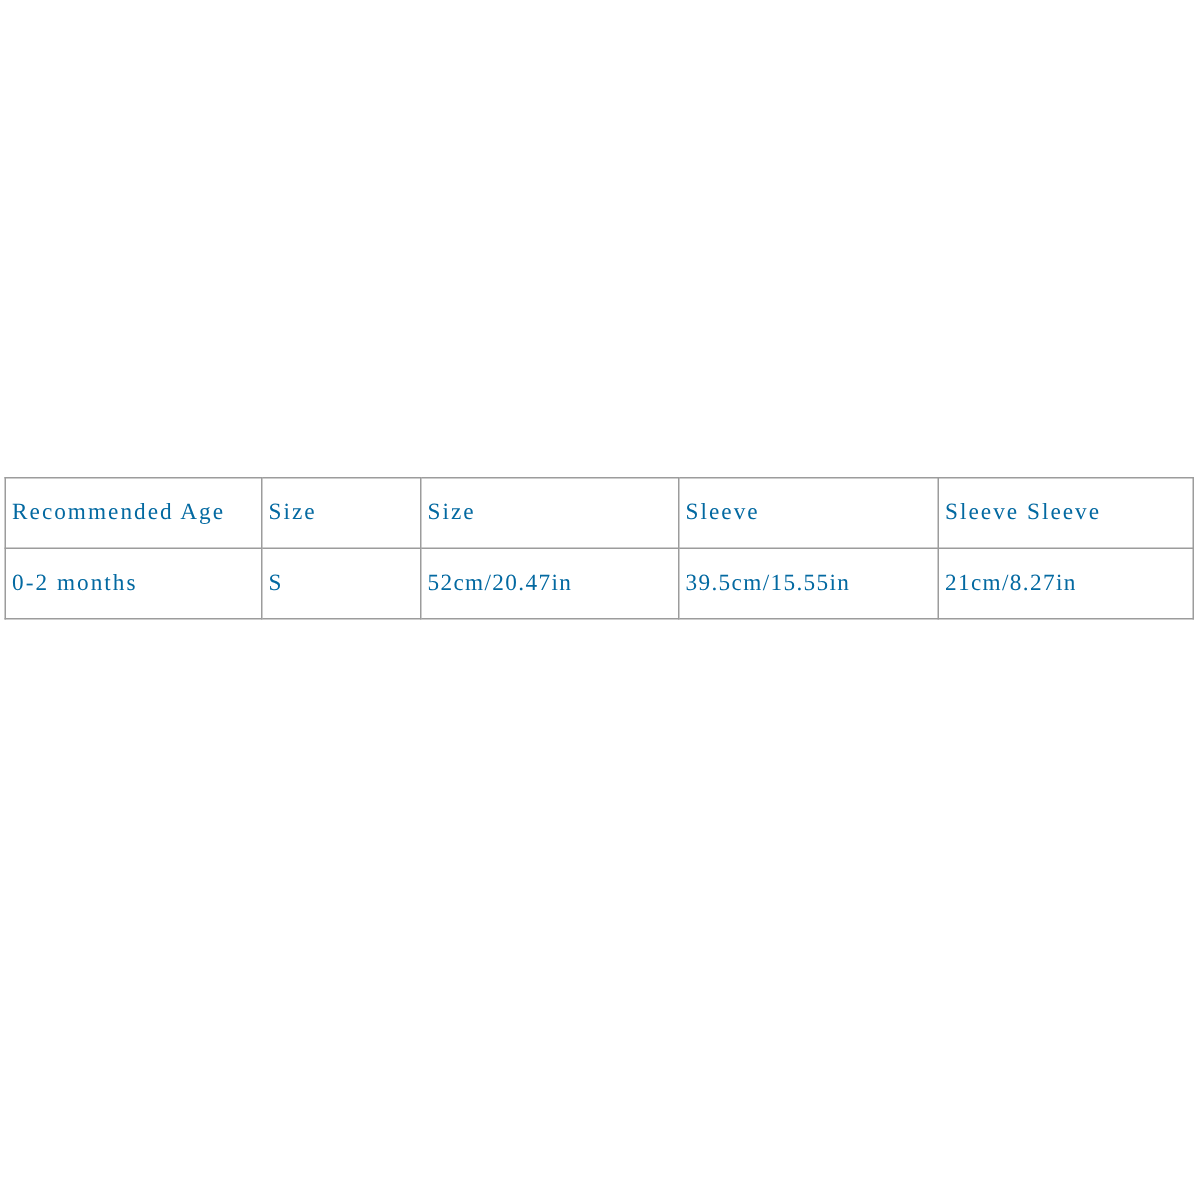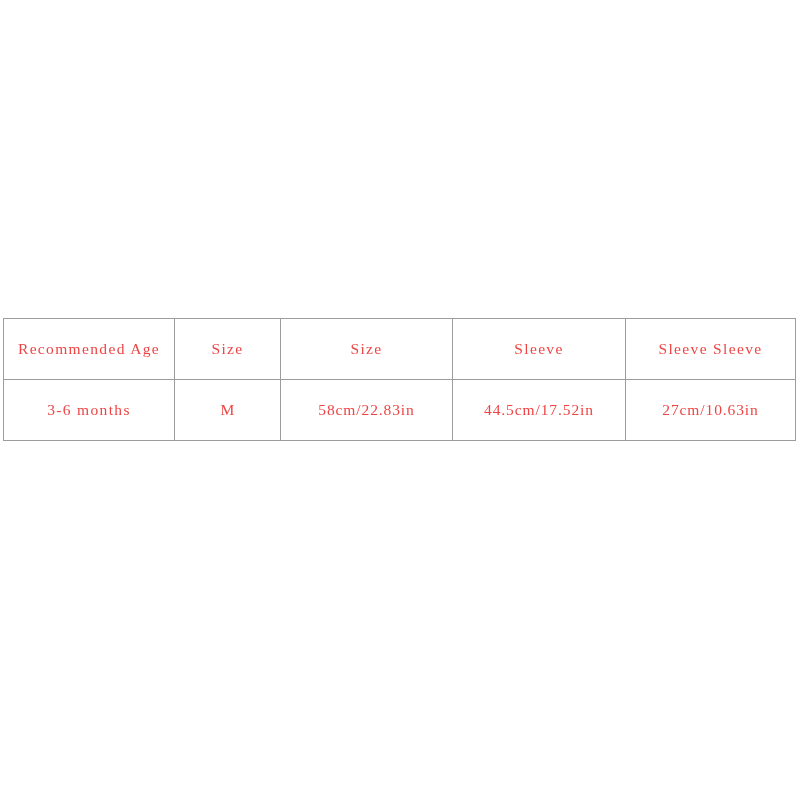--- a/index.html
+++ b/index.html
@@ -34,27 +34,27 @@
   }
 
   .size-chart col.c-age    { width: 171px; }
   .size-chart col.c-size   { width: 106px; }
   .size-chart col.c-waist  { width: 172px; }
   .size-chart col.c-length { width: 173px; }
   .size-chart col.c-sleeve { width: 170px; }
 
   .size-chart th,
   .size-chart td {
-    height: 61px;
+    height: 47px;
     box-sizing: border-box;
     border: 1px solid #9c9c9c;
-    text-align: center;
+    text-align: left;
     vertical-align: middle;
     padding: 0 4px;
-    color: #ef4444;
+    color: #0369a1;
     font-weight: 400;
     font-size: 15.5px;
     letter-spacing: 1.35px;
     line-height: 1.1;
     white-space: nowrap;
     font-family: "Liberation Serif", "DejaVu Serif", serif;
   }
 
   .size-chart th {
     font-weight: 400;
@@ -86,22 +86,22 @@
       <tr>
         <th>Recommended Age</th>
         <th>Size</th>
         <th>Size</th>
         <th>Sleeve</th>
         <th>Sleeve Sleeve</th>
       </tr>
     </thead>
     <tbody>
       <tr>
-        <td>3-6 months</td>
-        <td class="sizecode">M</td>
-        <td class="num">58cm/22.83in</td>
-        <td class="num">44.5cm/17.52in</td>
-        <td class="num">27cm/10.63in</td>
+        <td>0-2 months</td>
+        <td class="sizecode">S</td>
+        <td class="num">52cm/20.47in</td>
+        <td class="num">39.5cm/15.55in</td>
+        <td class="num">21cm/8.27in</td>
       </tr>
     </tbody>
   </table>
 
 </div>
 
 </body></html>

